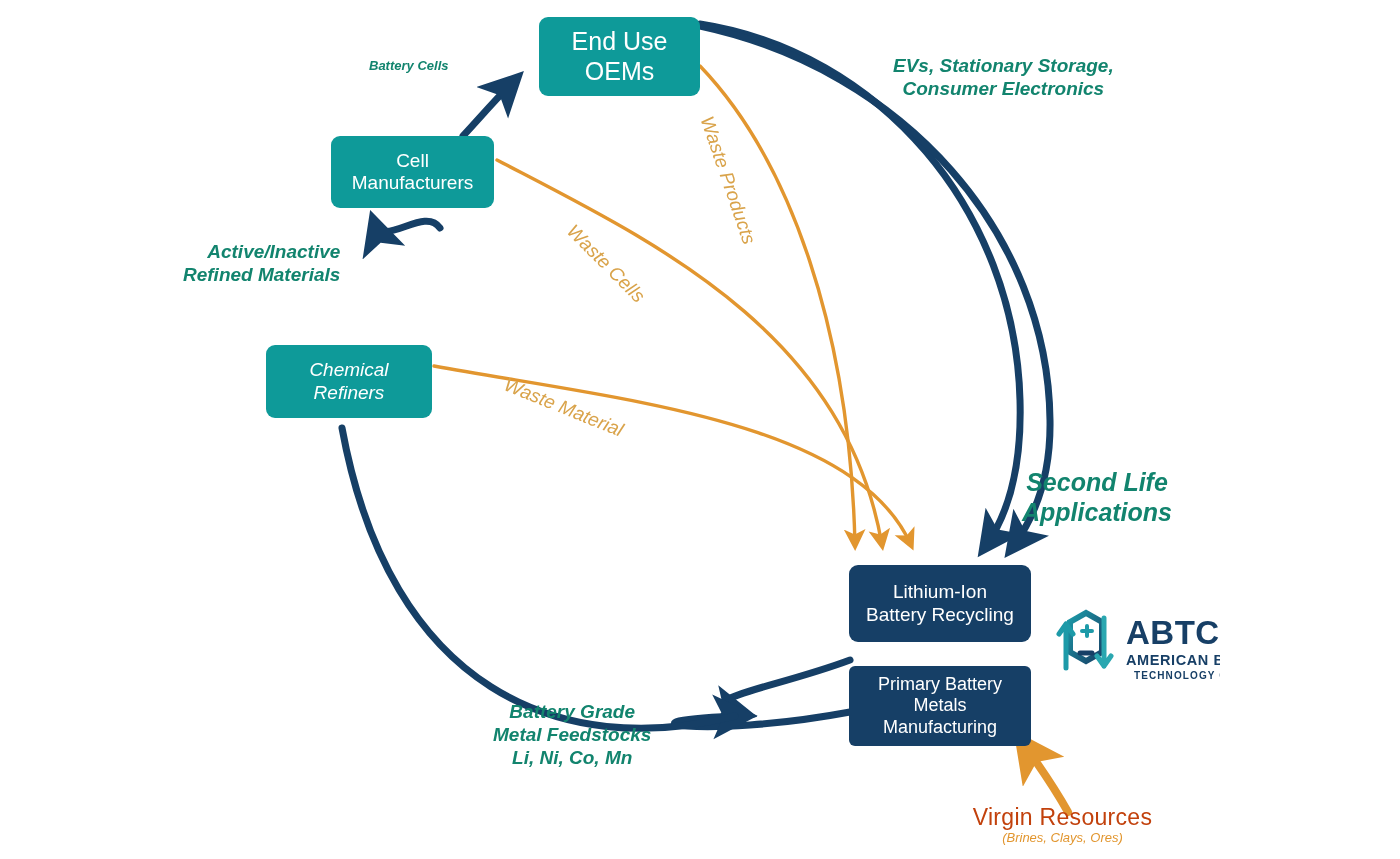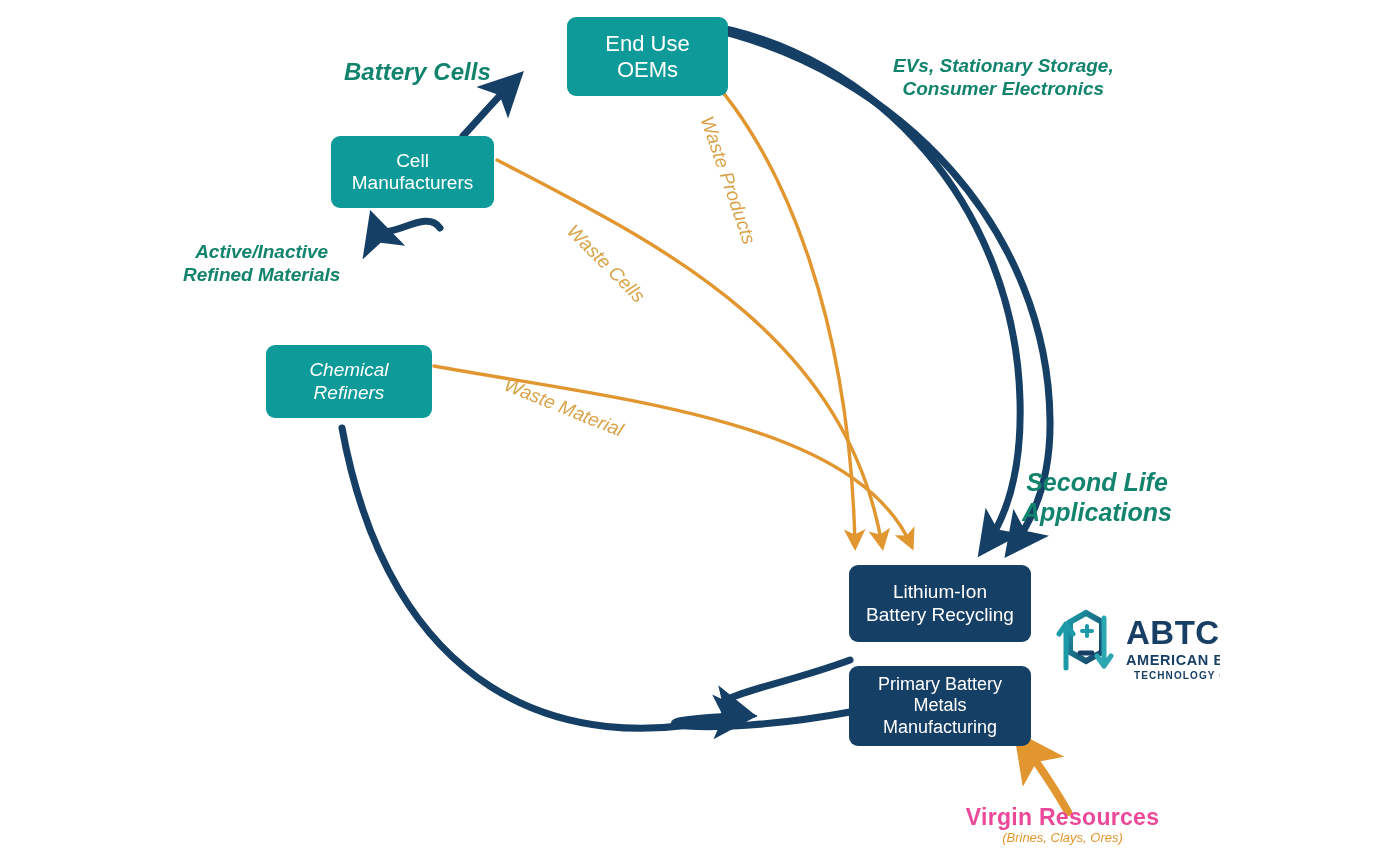--- a/index.html
+++ b/index.html
@@ -9,21 +9,21 @@
   .node{position:absolute;border-radius:9px;display:flex;align-items:center;justify-content:center;text-align:center;color:#ffffff;line-height:1.18;box-sizing:border-box;}
   .node.teal{background:#0e9a99;}
   .node.navy{background:#163f66;}
   .node span{display:block;white-space:pre-line;}
   .lbl{position:absolute;white-space:pre-line;line-height:1.2;}
   .lbl.teal{color:#12846e;font-style:italic;font-weight:bold;}
   .lbl.navy{color:#163f66;font-style:italic;font-weight:bold;}
   .curvetext{position:absolute;color:#d9a34a;font-style:italic;font-size:19px;white-space:nowrap;transform-origin:left center;}
   #logo{position:absolute;left:1040px;top:608px;width:180px;height:78px;}
   .vr{position:absolute;text-align:center;}
-  .vr .vr-main{color:#ec4899;font-size:23px;letter-spacing:.3px;font-weight:bold;}
+  .vr .vr-main{color:#c2410c;font-size:23px;letter-spacing:.3px;}
   .vr .vr-sub{color:#e2962f;font-size:13px;font-style:italic;margin-top:-1px;}
 </style>
 </head>
 <body>
 
 <div id="stage">
 
   <svg id="wires" viewBox="0 0 1400 859">
     <defs>
       <marker id="nv" markerWidth="7" markerHeight="7" refX="4.6" refY="3.2" orient="auto">
@@ -45,58 +45,61 @@
     </g>
 
     <g fill="none" stroke="#e2962f" stroke-width="3.4" stroke-linecap="round">
       <path d="M700,66 C790,160 850,330 855,545" marker-end="url(#og)"></path>
       <path d="M497,160 C650,240 845,330 882,545" marker-end="url(#og)"></path>
       <path d="M434,366 C620,400 855,420 911,545" marker-end="url(#og)"></path>
       <path d="M1068,812 C1050,780 1035,760 1022,742" stroke-width="8" marker-end="url(#og)"></path>
     </g>
   </svg>
 
-  <div class="node teal" style="left:567px;top:17px;width:161px;height:79px;font-size:22px;">
+  <div class="node teal" style="left:539px;top:17px;width:161px;height:79px;font-size:25px;">
     <span>End Use
 OEMs</span>
   </div>
 
   <div class="node teal" style="left:331px;top:136px;width:163px;height:72px;font-size:19px;">
     <span>Cell
 Manufacturers</span>
   </div>
 
   <div class="node teal" style="left:266px;top:345px;width:166px;height:73px;font-size:19px;font-style:italic;">
     <span>Chemical
 Refiners</span>
   </div>
 
   <div class="node navy" style="left:849px;top:565px;width:182px;height:77px;font-size:19px;">
     <span>Lithium-Ion
 Battery Recycling</span>
   </div>
 
-  <div class="node navy" style="left:849px;top:666px;width:182px;height:80px;font-size:18px;">
+  <div class="node navy" style="left:849px;top:666px;width:182px;height:80px;font-size:18px;border-radius:6px;">
     <span>Primary Battery
 Metals
 Manufacturing</span>
   </div>
 
-  <div class="lbl teal" style="left:344px;top:58px;font-size:24px;">Battery Cells</div>
+  <div class="lbl teal" style="left:369px;top:58px;font-size:13px;">Battery Cells</div>
 
-  <div class="lbl teal" style="left:183px;top:241px;font-size:19px;text-align:center;">Active/Inactive
+  <div class="lbl teal" style="left:183px;top:241px;font-size:19px;text-align:right;">Active/Inactive
 Refined Materials</div>
 
   <div class="lbl teal" style="left:893px;top:55px;font-size:19px;text-align:center;">EVs, Stationary Storage,
 Consumer Electronics</div>
 
 
   <div class="lbl teal" style="left:1022px;top:467px;font-size:25px;text-align:center;">Second Life
 Applications</div>
 
+  <div class="lbl teal" style="left:493px;top:701px;font-size:19px;text-align:center;">Battery Grade
+Metal Feedstocks
+Li, Ni, Co, Mn</div>
 
   <div class="curvetext" style="left:706px;top:106px;transform:rotate(71deg);">Waste Products</div>
 
   <div class="curvetext" style="left:570px;top:217px;transform:rotate(45deg);">Waste Cells</div>
 
   <div class="curvetext" style="left:505px;top:373px;transform:rotate(22deg);">Waste Material</div>
 
   <div class="vr" style="left:960px;top:804px;width:205px;">
     <div class="vr-main">Virgin Resources</div>
     <div class="vr-sub">(Brines, Clays, Ores)</div>

